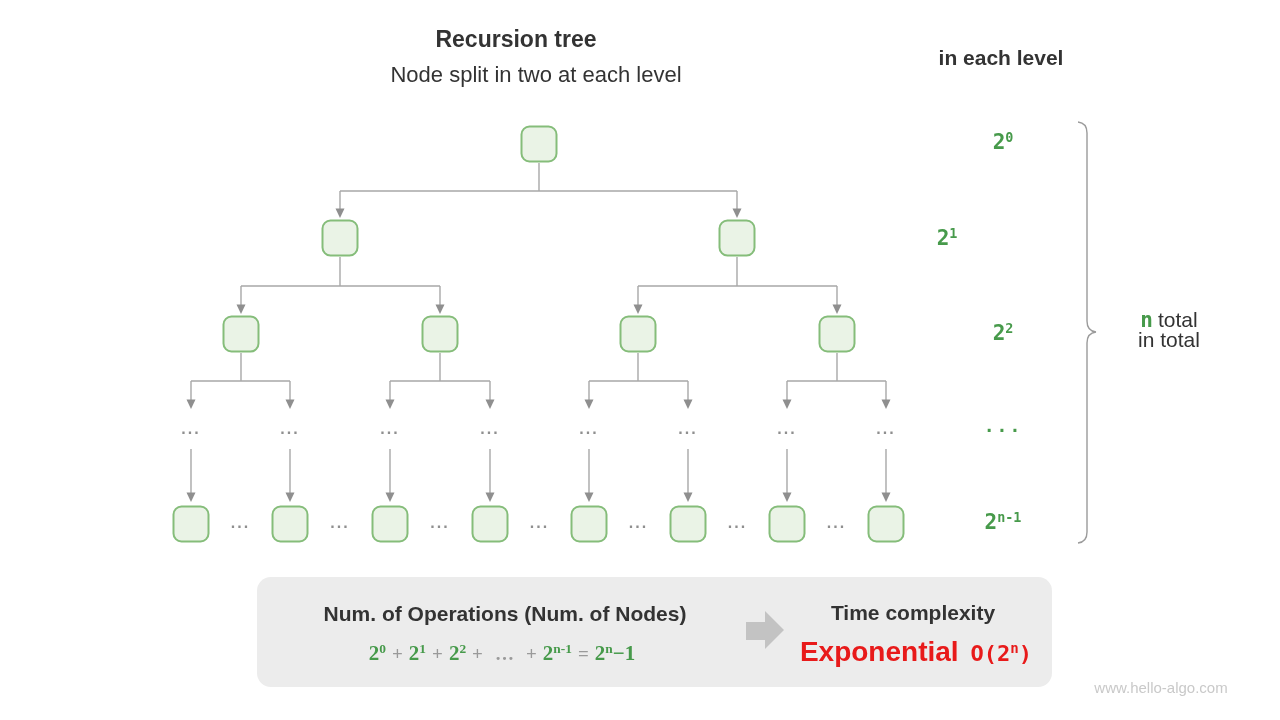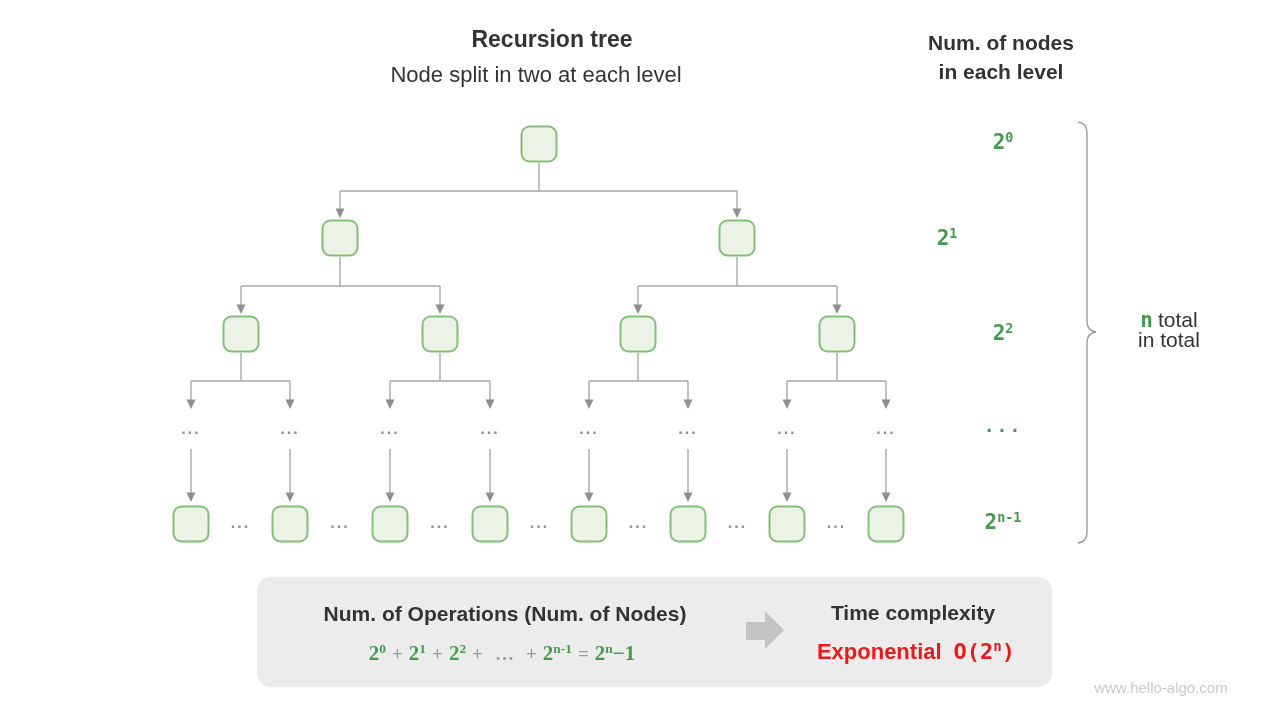--- a/index.html
+++ b/index.html
@@ -25,21 +25,21 @@
   .lvl{position:absolute;transform:translate(-50%,-50%);white-space:nowrap;
     font-family:"DejaVu Sans Mono",monospace;font-weight:bold;font-size:21px;color:var(--green);}
   .lvl-dots{transform:translate(-50%,-72%);letter-spacing:2px;font-size:18px;}
   .sp{font-size:0.64em;position:relative;top:-0.55em;}
   .brace-line{font-size:21px;color:var(--dark);}
   .n-hl{font-family:"DejaVu Sans Mono",monospace;font-weight:bold;color:var(--green);margin-right:5px;}
   .ptitle{font-size:21px;font-weight:bold;color:var(--dark);}
   .formula{font-family:Liberation Serif, serif;font-weight:bold;font-size:21px;}
   .pow{color:var(--green);}
   .op{color:var(--op);font-size:19px;margin:0 6px;}
-  .comp-word{font-size:22px;font-weight:bold;color:var(--red);}
+  .comp-word{font-size:28px;font-weight:bold;color:var(--red);}
   .bigo{font-family:"DejaVu Sans Mono",monospace;font-weight:bold;font-size:22px;color:var(--red);margin-left:12px;}
   .wm{font-family:Liberation Sans, sans-serif;font-size:15px;color:var(--wm);}
 </style>
 </head>
 <body>
 
 <div class="canvas">
 
   <div class="panel"></div>
 
@@ -97,25 +97,24 @@
       <div class="dots" style="left: 886px; top: 433px;">...</div>
       <div class="dots" style="left: 240.5px; top: 527px;">...</div>
       <div class="dots" style="left: 340px; top: 527px;">...</div>
       <div class="dots" style="left: 440px; top: 527px;">...</div>
       <div class="dots" style="left: 539.5px; top: 527px;">...</div>
       <div class="dots" style="left: 638.5px; top: 527px;">...</div>
       <div class="dots" style="left: 737.5px; top: 527px;">...</div>
       <div class="dots" style="left: 836.5px; top: 527px;">...</div>
     </div>
 
-  <div class="abs title" style="left:552px;top:39px">Recursion tree</div>
+  <div class="abs title" style="left:516px;top:39px">Recursion tree</div>
   <div class="abs subtitle" style="left:536px;top:75px">Node split in two at each level</div>
 
   <div class="abs rhead" style="left:1001px;top:57px">
-    <div>Num. of nodes</div>
     <div>in each level</div>
   </div>
 
   <div class="lvl" style="left:1003px;top:142px"><span>2</span><span class="sp">0</span></div>
   <div class="lvl" style="left:947px;top:238px"><span>2</span><span class="sp">1</span></div>
   <div class="lvl" style="left:1003px;top:333px"><span>2</span><span class="sp">2</span></div>
   <div class="lvl lvl-dots" style="left:1003px;top:430px"><span>...</span><span class="sp"></span></div>
   <div class="lvl" style="left:1003px;top:522px"><span>2</span><span class="sp">n-1</span></div>
 
   <div class="abs brace-line" style="left:1169px;top:320px">

